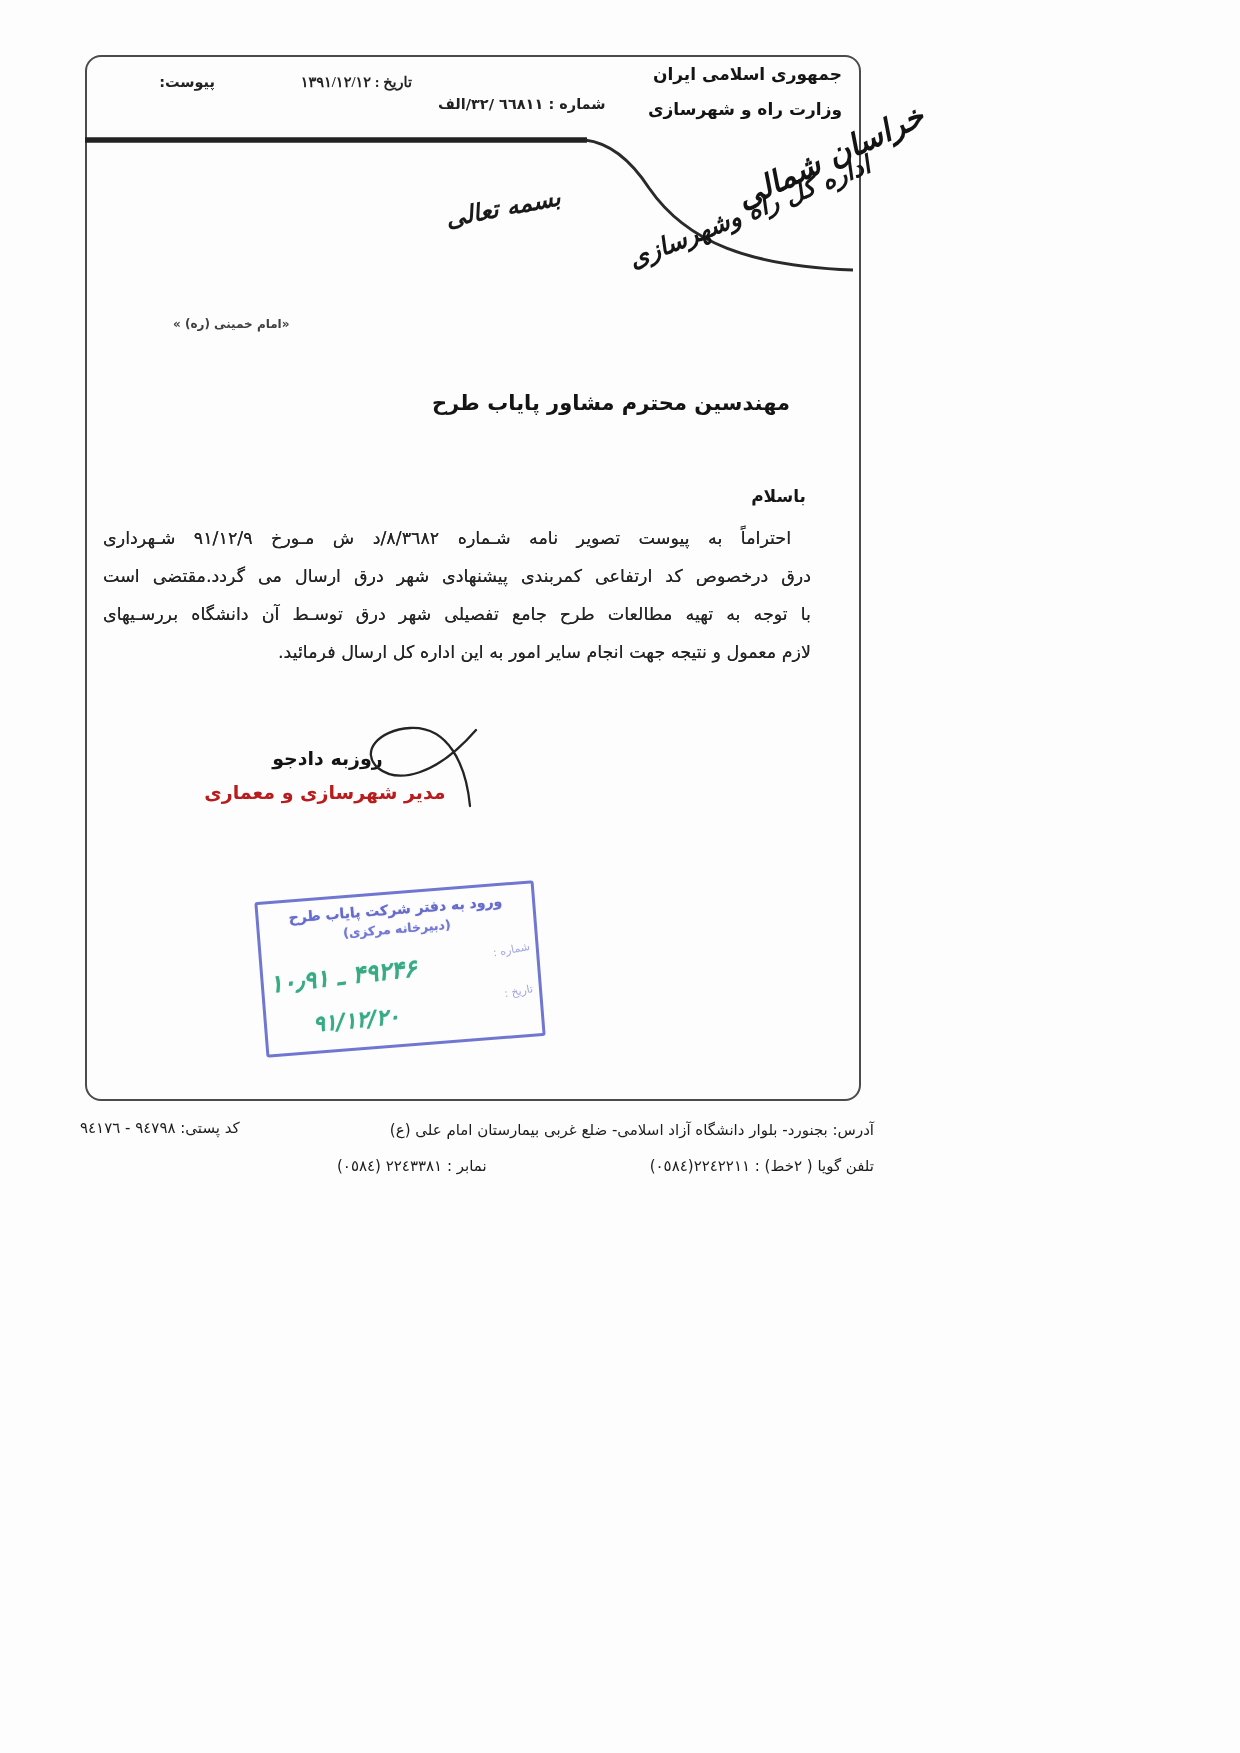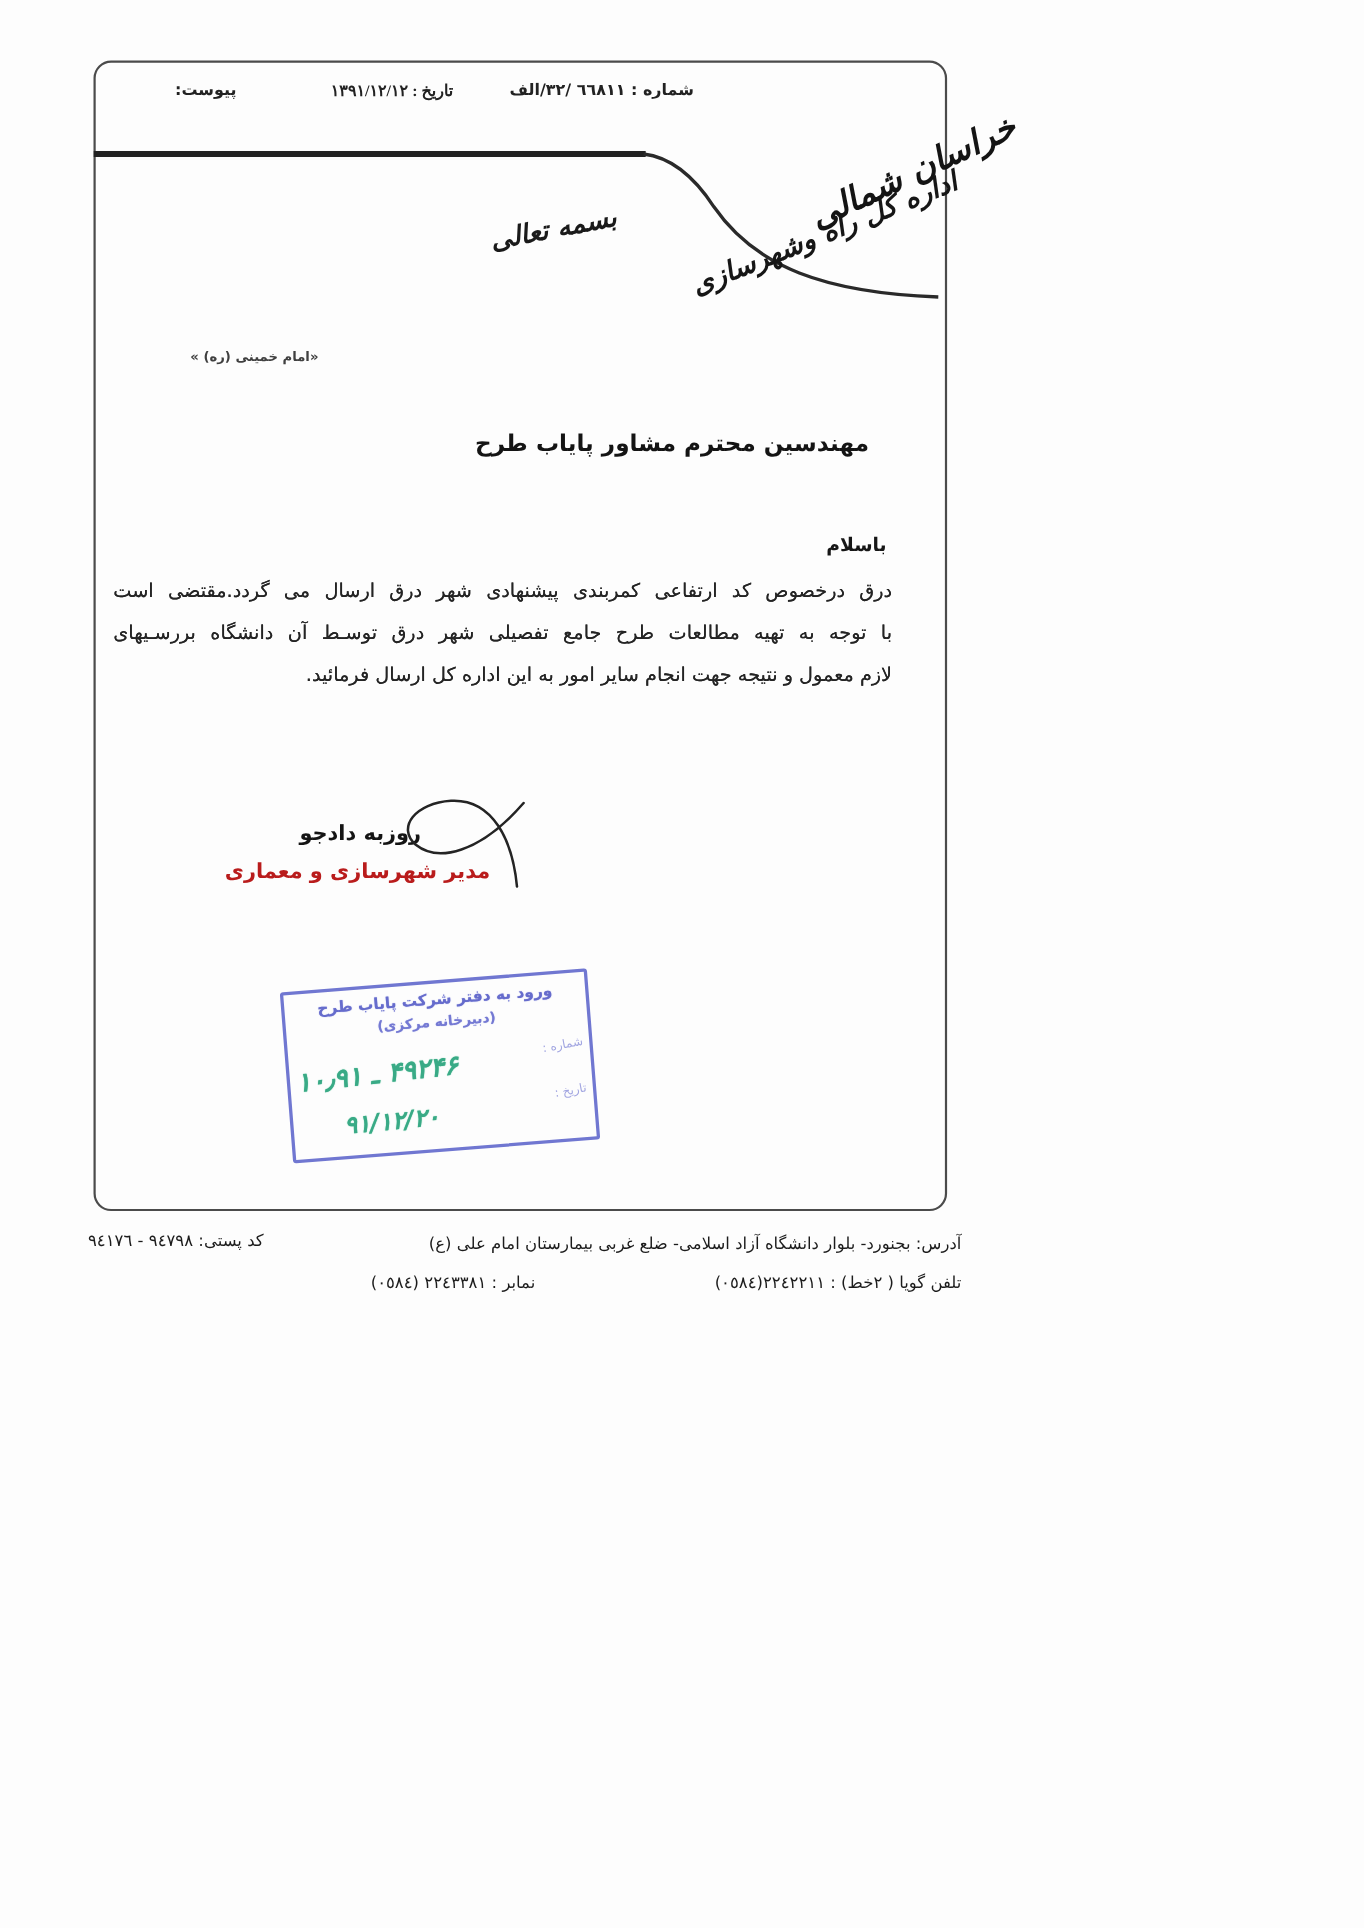--- a/index.html
+++ b/index.html
@@ -14,21 +14,21 @@
     border:2px solid #4b4b4b;border-radius:16px;background:transparent;
   }
   .abs{position:absolute;}
   .rtl{direction:rtl;unicode-bidi:embed;}
 
   
   .org{right:398px;top:64px;width:180px;text-align:center;font-weight:bold;font-size:17px;color:#151515;}
   .org-line1{margin-bottom:15px;white-space:nowrap;}
   .org-line2{white-space:nowrap;}
   .hfield{top:74px;font-size:14.5px;font-weight:bold;white-space:nowrap;color:#222;}
-  .f-number{left:438px;width:218px;text-align:center;}
+  .f-number{left:438px;width:218px;text-align:left;margin-top:22px;}
   .f-date{left:226px;width:186px;text-align:right;font-family:Liberation Serif, serif;}
   .f-attach{left:143px;width:72px;text-align:right;}
 
   
   .swoosh{left:85px;top:100px;width:845px;height:185px;pointer-events:none;}
   .cal1{left:628px;top:196px;width:250px;transform:rotate(-22deg);
         font-size:25px;font-style:italic;font-weight:bold;white-space:nowrap;color:#161616;}
   .cal2{left:712px;top:142px;width:220px;transform:rotate(-25deg);
         font-size:31px;font-style:italic;font-weight:bold;white-space:nowrap;color:#141414;}
   .bism{left:418px;top:194px;width:170px;transform:rotate(-11deg);text-align:center;
@@ -83,20 +83,24 @@
 
 <div class="page">
 
   <div class="frame"></div>
 
   <svg class="abs swoosh" viewBox="0 0 845 185" xmlns="http://www.w3.org/2000/svg">
     <path d="M 0,40 L 502,40" stroke="#222" stroke-width="5.5" fill="none"></path>
     <path d="M 500,40 C 526,43 547,62 564,88 C 602,143 665,166 768,170" stroke="#2a2a2a" stroke-width="3" fill="none"></path>
   </svg>
 
+  <div class="abs org rtl">
+    <div class="org-line1">جمهوری اسلامی ایران</div>
+    <div class="org-line2">وزارت راه و شهرسازی</div>
+  </div>
 
   <div class="abs hfield f-number rtl">
     <span>شماره :</span>
     <span>٦٦٨١١ /٣٢/الف</span>
   </div>
   <div class="abs hfield f-date rtl">
     <span>تاریخ :</span>
     <span>١٣٩١/١٢/١٢</span>
   </div>
   <div class="abs hfield f-attach rtl">
@@ -106,20 +110,21 @@
   <div class="abs cal1 rtl">اداره کل راه وشهرسازی</div>
   <div class="abs cal2 rtl">خراسان شمالی</div>
   <div class="abs bism rtl">بسمه تعالی</div>
 
   <div class="abs quote-attrib rtl">«امام خمینی (ره) »</div>
 
   <div class="abs recipient rtl">مهندسین محترم مشاور پایاب طرح</div>
   <div class="abs salutation rtl">باسلام</div>
 
   <div class="abs body-block rtl">
+    <div class="bline first">احتراماً به پیوست تصویر نامه شـماره ٨/٣٦٨٢/د ش مـورخ ٩١/١٢/٩ شـهرداری</div>
     <div class="bline">درق درخصوص کد ارتفاعی کمربندی پیشنهادی شهر درق ارسال می گردد.مقتضی است</div>
     <div class="bline">با توجه به تهیه مطالعات طرح جامع تفصیلی شهر درق توسـط آن دانشگاه بررسـیهای</div>
     <div class="bline last">لازم معمول و نتیجه جهت انجام سایر امور به این اداره کل ارسال فرمائید.</div>
   </div>
 
   <div class="abs sig-name rtl">روزبه دادجو</div>
   <div class="abs sig-title rtl">مدیر شهرسازی و معماری</div>
   <svg class="abs scrawl" viewBox="0 0 200 125" xmlns="http://www.w3.org/2000/svg">
     <path d="M 172,112 C 168,70 150,32 112,34 C 80,36 62,58 80,74 C 100,90 138,82 178,36" stroke="#242424" stroke-width="2.3" fill="none" stroke-linecap="round"></path>
   </svg>

